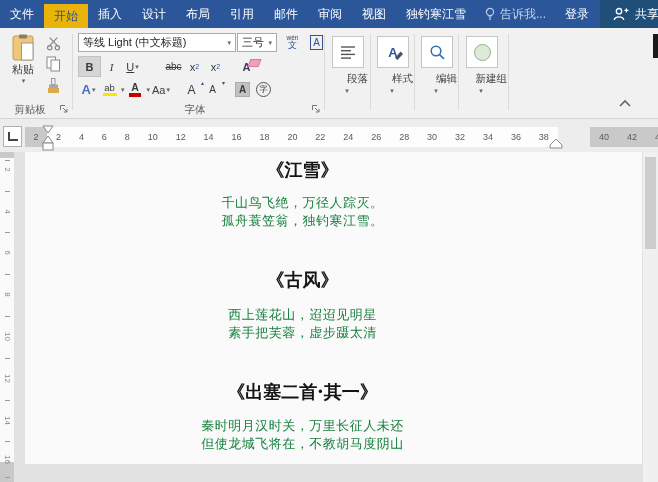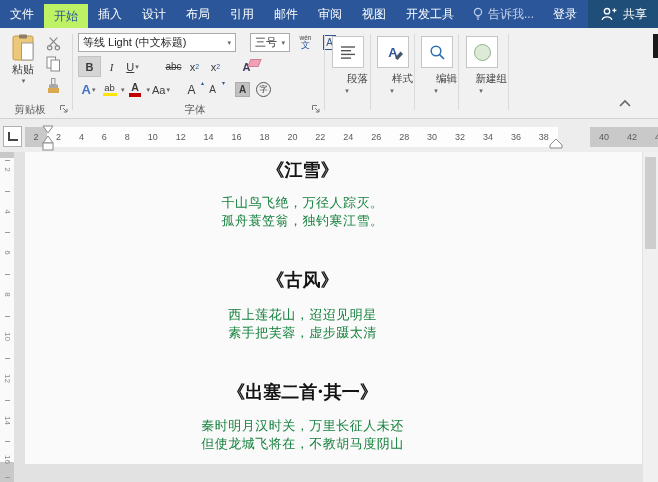--- a/index.html
+++ b/index.html
@@ -4,21 +4,21 @@
 <style>
   html,body{margin:0;padding:0;background:#e2e2e2;}
   #app{position:relative;width:658px;height:482px;overflow:hidden;
        font-family:"Liberation Sans",sans-serif;background:#e2e2e2;text-decoration:underline;-webkit-font-smoothing:antialiased;}
   .abs{position:absolute;}
 
   
   .titlebar{position:absolute;top:0;left:0;width:658px;height:28px;background:#2b579a;
             display:flex;align-items:stretch;color:#fff;font-size:12px;white-space:nowrap;}
   .tab{display:flex;align-items:center;padding:0 10px;}
-  .tab.active{background:#bef264;color:#2b579a;margin-top:4px;}
+  .tab.active{background:#eab308;color:#2b579a;margin-top:4px;}
   .tellme{margin-left:auto;display:flex;align-items:center;gap:4px;color:#c3d1ea;padding:0 8px;}
   .signin{display:flex;align-items:center;padding:0 11px;}
   .share{background:#1f4e79;display:flex;align-items:center;gap:6px;padding:0 13px;}
 
   
   .ribbon{position:absolute;top:28px;left:0;width:658px;height:90px;background:#f1f1f1;
           border-bottom:1px solid #d2d2d2;font-size:11px;color:#3b3b3b;}
   .vsep{position:absolute;top:6px;height:76px;width:1px;background:#dadada;}
   .glabel{position:absolute;top:75px;font-size:10.5px;color:#5e5e5e;text-align:center;}
   .launcher{position:absolute;top:76px;width:10px;height:10px;}
@@ -67,21 +67,21 @@
   <div class="titlebar">
     <div class="tab">文件</div>
     <div class="tab active">开始</div>
     <div class="tab">插入</div>
     <div class="tab">设计</div>
     <div class="tab">布局</div>
     <div class="tab">引用</div>
     <div class="tab">邮件</div>
     <div class="tab">审阅</div>
     <div class="tab">视图</div>
-    <div class="tab">开发工具</div>
+    <div class="tab">独钓寒江雪</div>
 
     <div class="tellme">
       <svg width="12" height="14" viewBox="0 0 12 14">
         <circle cx="6" cy="5" r="3.6" fill="none" stroke="#bccbe8" stroke-width="1.2"></circle>
         <line x1="4.6" y1="10" x2="7.4" y2="10" stroke="#bccbe8" stroke-width="1.2"></line>
         <line x1="5" y1="12.2" x2="7" y2="12.2" stroke="#bccbe8" stroke-width="1.2"></line>
       </svg>
       <span>告诉我...</span>
     </div>
     <div class="signin">登录</div>
@@ -135,21 +135,21 @@
         <path d="M4 4 L8 8 M8 4.8 V8 H4.8" stroke="#777" fill="none"></path>
       </svg>
     </div>
     <div class="vsep" style="left:72px;"></div>
 
     <div class="rrow" style="left:78px;top:5px;">
       <div class="combo" style="width:158px;">
         <span>等线 Light (中文标题)</span>
         <span class="arrow">▾</span>
       </div>
-      <div class="combo" style="width:40px;margin-left:14px;">
+      <div class="combo" style="width:40px;margin-left:1px;">
         <span>三号</span>
         <span class="arrow">▾</span>
       </div>
       <div class="rbtn" style="flex-direction:column;line-height:1;margin-left:5px;">
         <span style="font-size:6.5px;color:#444;">wén</span>
         <span style="font-size:9px;color:#2b579a;">文</span>
       </div>
       <div class="rbtn" style="margin-left:3px;">
         <span style="border:1px solid #33548e;color:#33548e;font-size:10px;padding:0 2.5px;line-height:13px;">A</span>
       </div>

